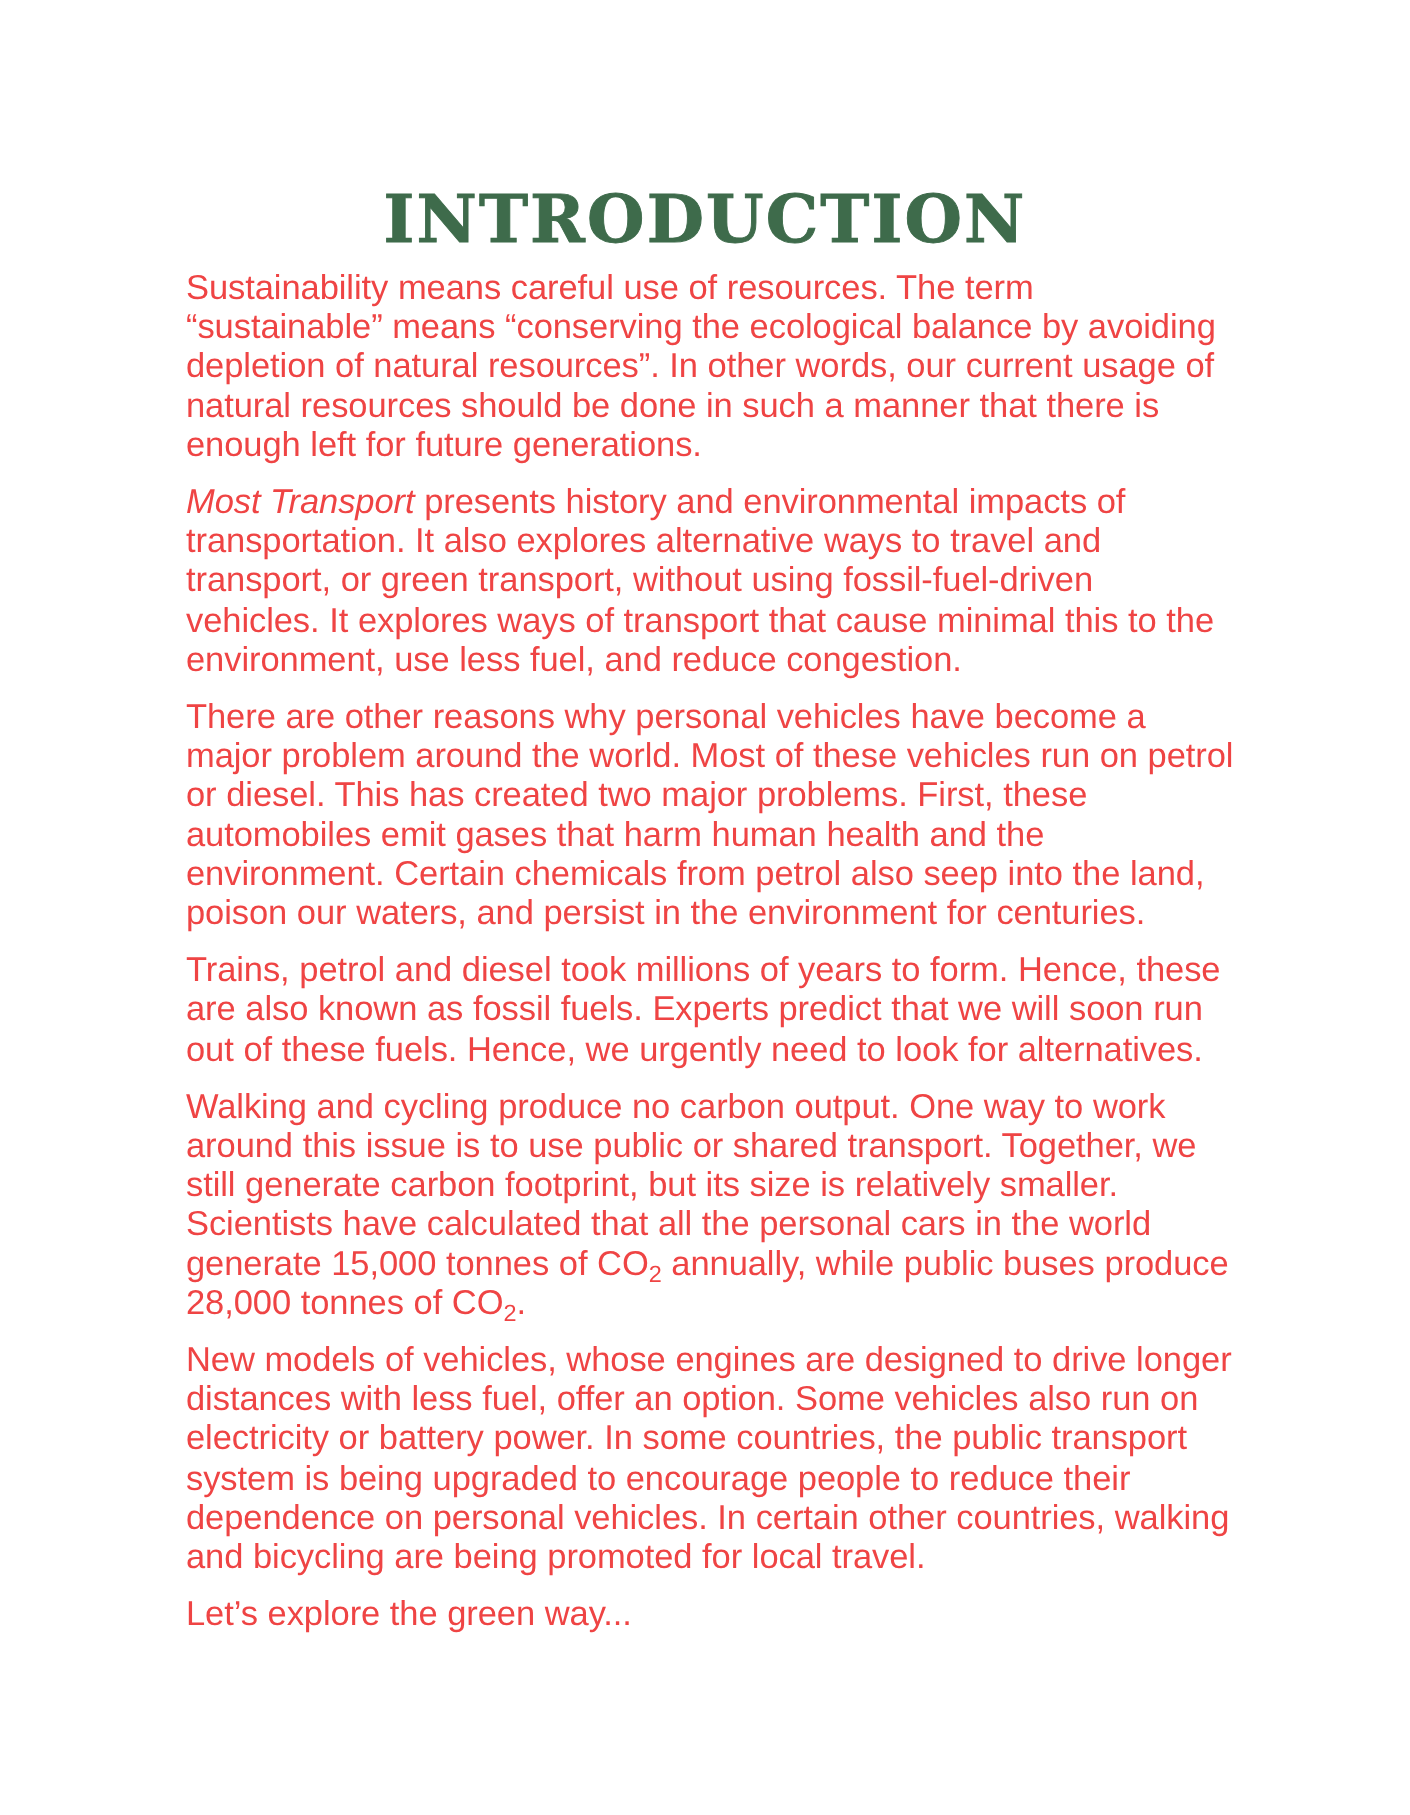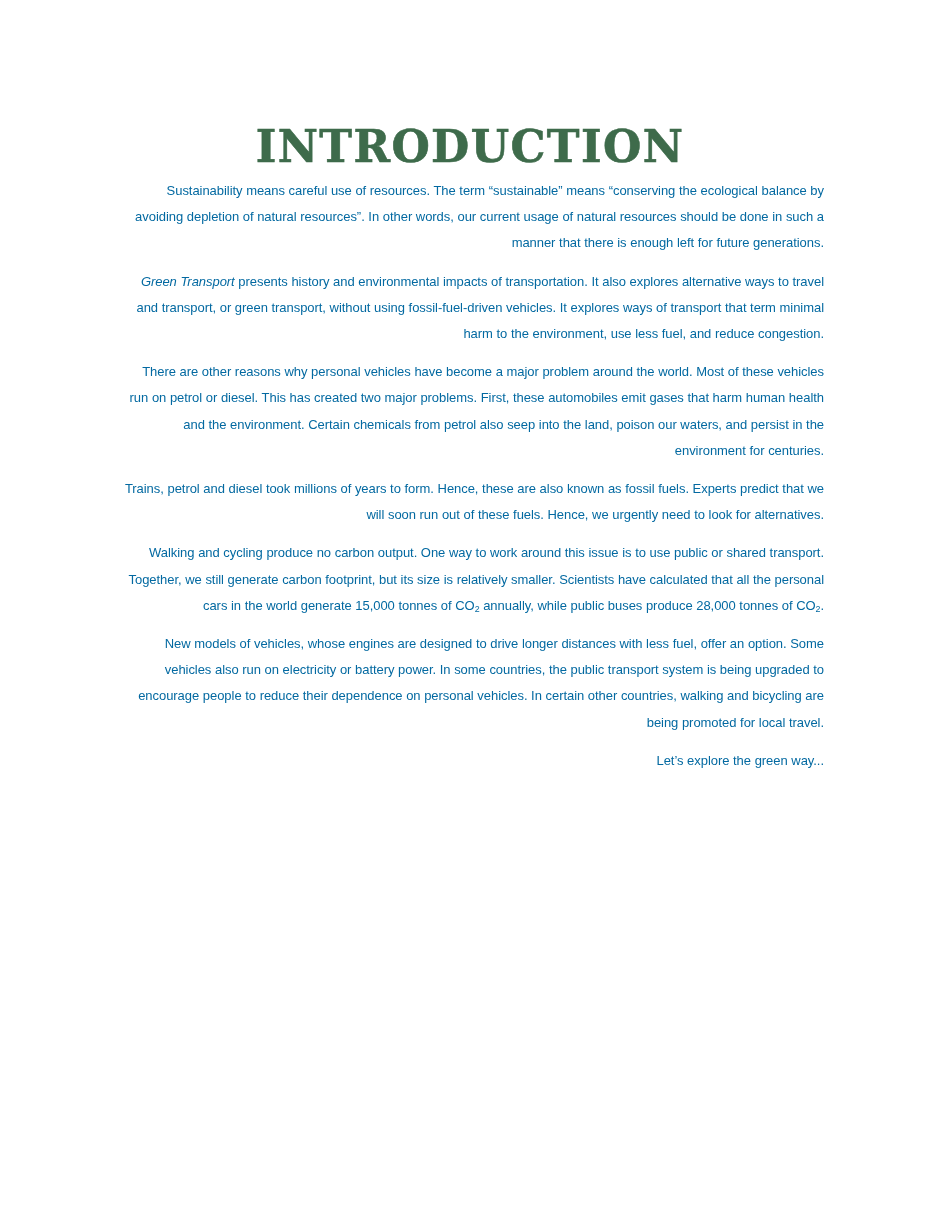--- a/index.html
+++ b/index.html
@@ -41,25 +41,25 @@
 
   .body-column {
     position: absolute;
     top: 178px;
     left: 124px;
     width: 700px;
   }
 
   .para {
     margin: 0 0 12px 0;
-    font-size: 13px;
+    font-size: 23px;
     line-height: 26.2px;
-    color: #0369a1;
+    color: #ef4444;
     font-weight: 400;
-    text-align: right;
+    text-align: left;
     letter-spacing: -0.05px;
     word-spacing: 0.1px;
   }
 
   .para:last-child {
     margin-bottom: 0;
   }
 
   .para em,
   .italic-lead {
@@ -76,21 +76,21 @@
 <body>
 
 <div class="page">
 
   <h1 class="chapter-title">INTRODUCTION</h1>
 
   <div class="body-column">
 
     <p class="para">Sustainability means careful use of resources. The term “sustainable” means “conserving the ecological balance by avoiding depletion of natural resources”. In other words, our current usage of natural resources should be done in such a manner that there is enough left for future generations.</p>
 
-    <p class="para"><em class="italic-lead">Green Transport</em><span> presents history and environmental impacts of transportation. It also explores alternative ways to travel and transport, or green transport, without using fossil-fuel-driven vehicles. It explores ways of transport that term minimal harm to the environment, use less fuel, and reduce congestion.</span></p>
+    <p class="para"><em class="italic-lead">Most Transport</em><span> presents history and environmental impacts of transportation. It also explores alternative ways to travel and transport, or green transport, without using fossil-fuel-driven vehicles. It explores ways of transport that cause minimal this to the environment, use less fuel, and reduce congestion.</span></p>
 
 
 
 
     <p class="para">There are other reasons why personal vehicles have become a major problem around the world. Most of these vehicles run on petrol or diesel. This has created two major problems. First, these automobiles emit gases that harm human health and the environment. Certain chemicals from petrol also seep into the land, poison our waters, and persist in the environment for centuries.</p>
 
     <p class="para">Trains, petrol and diesel took millions of years to form. Hence, these are also known as fossil fuels. Experts predict that we will soon run out of these fuels. Hence, we urgently need to look for alternatives.</p>
 
     <p class="para"><span>Walking and cycling produce no carbon output. One way to work around this issue is to use public or shared transport. Together, we still generate carbon footprint, but its size is relatively smaller. Scientists have calculated that all the personal cars in the world generate 15,000 tonnes of CO</span><sub>2</sub><span> annually, while public buses produce 28,000 tonnes of CO</span><sub>2</sub><span>.</span></p>
 

